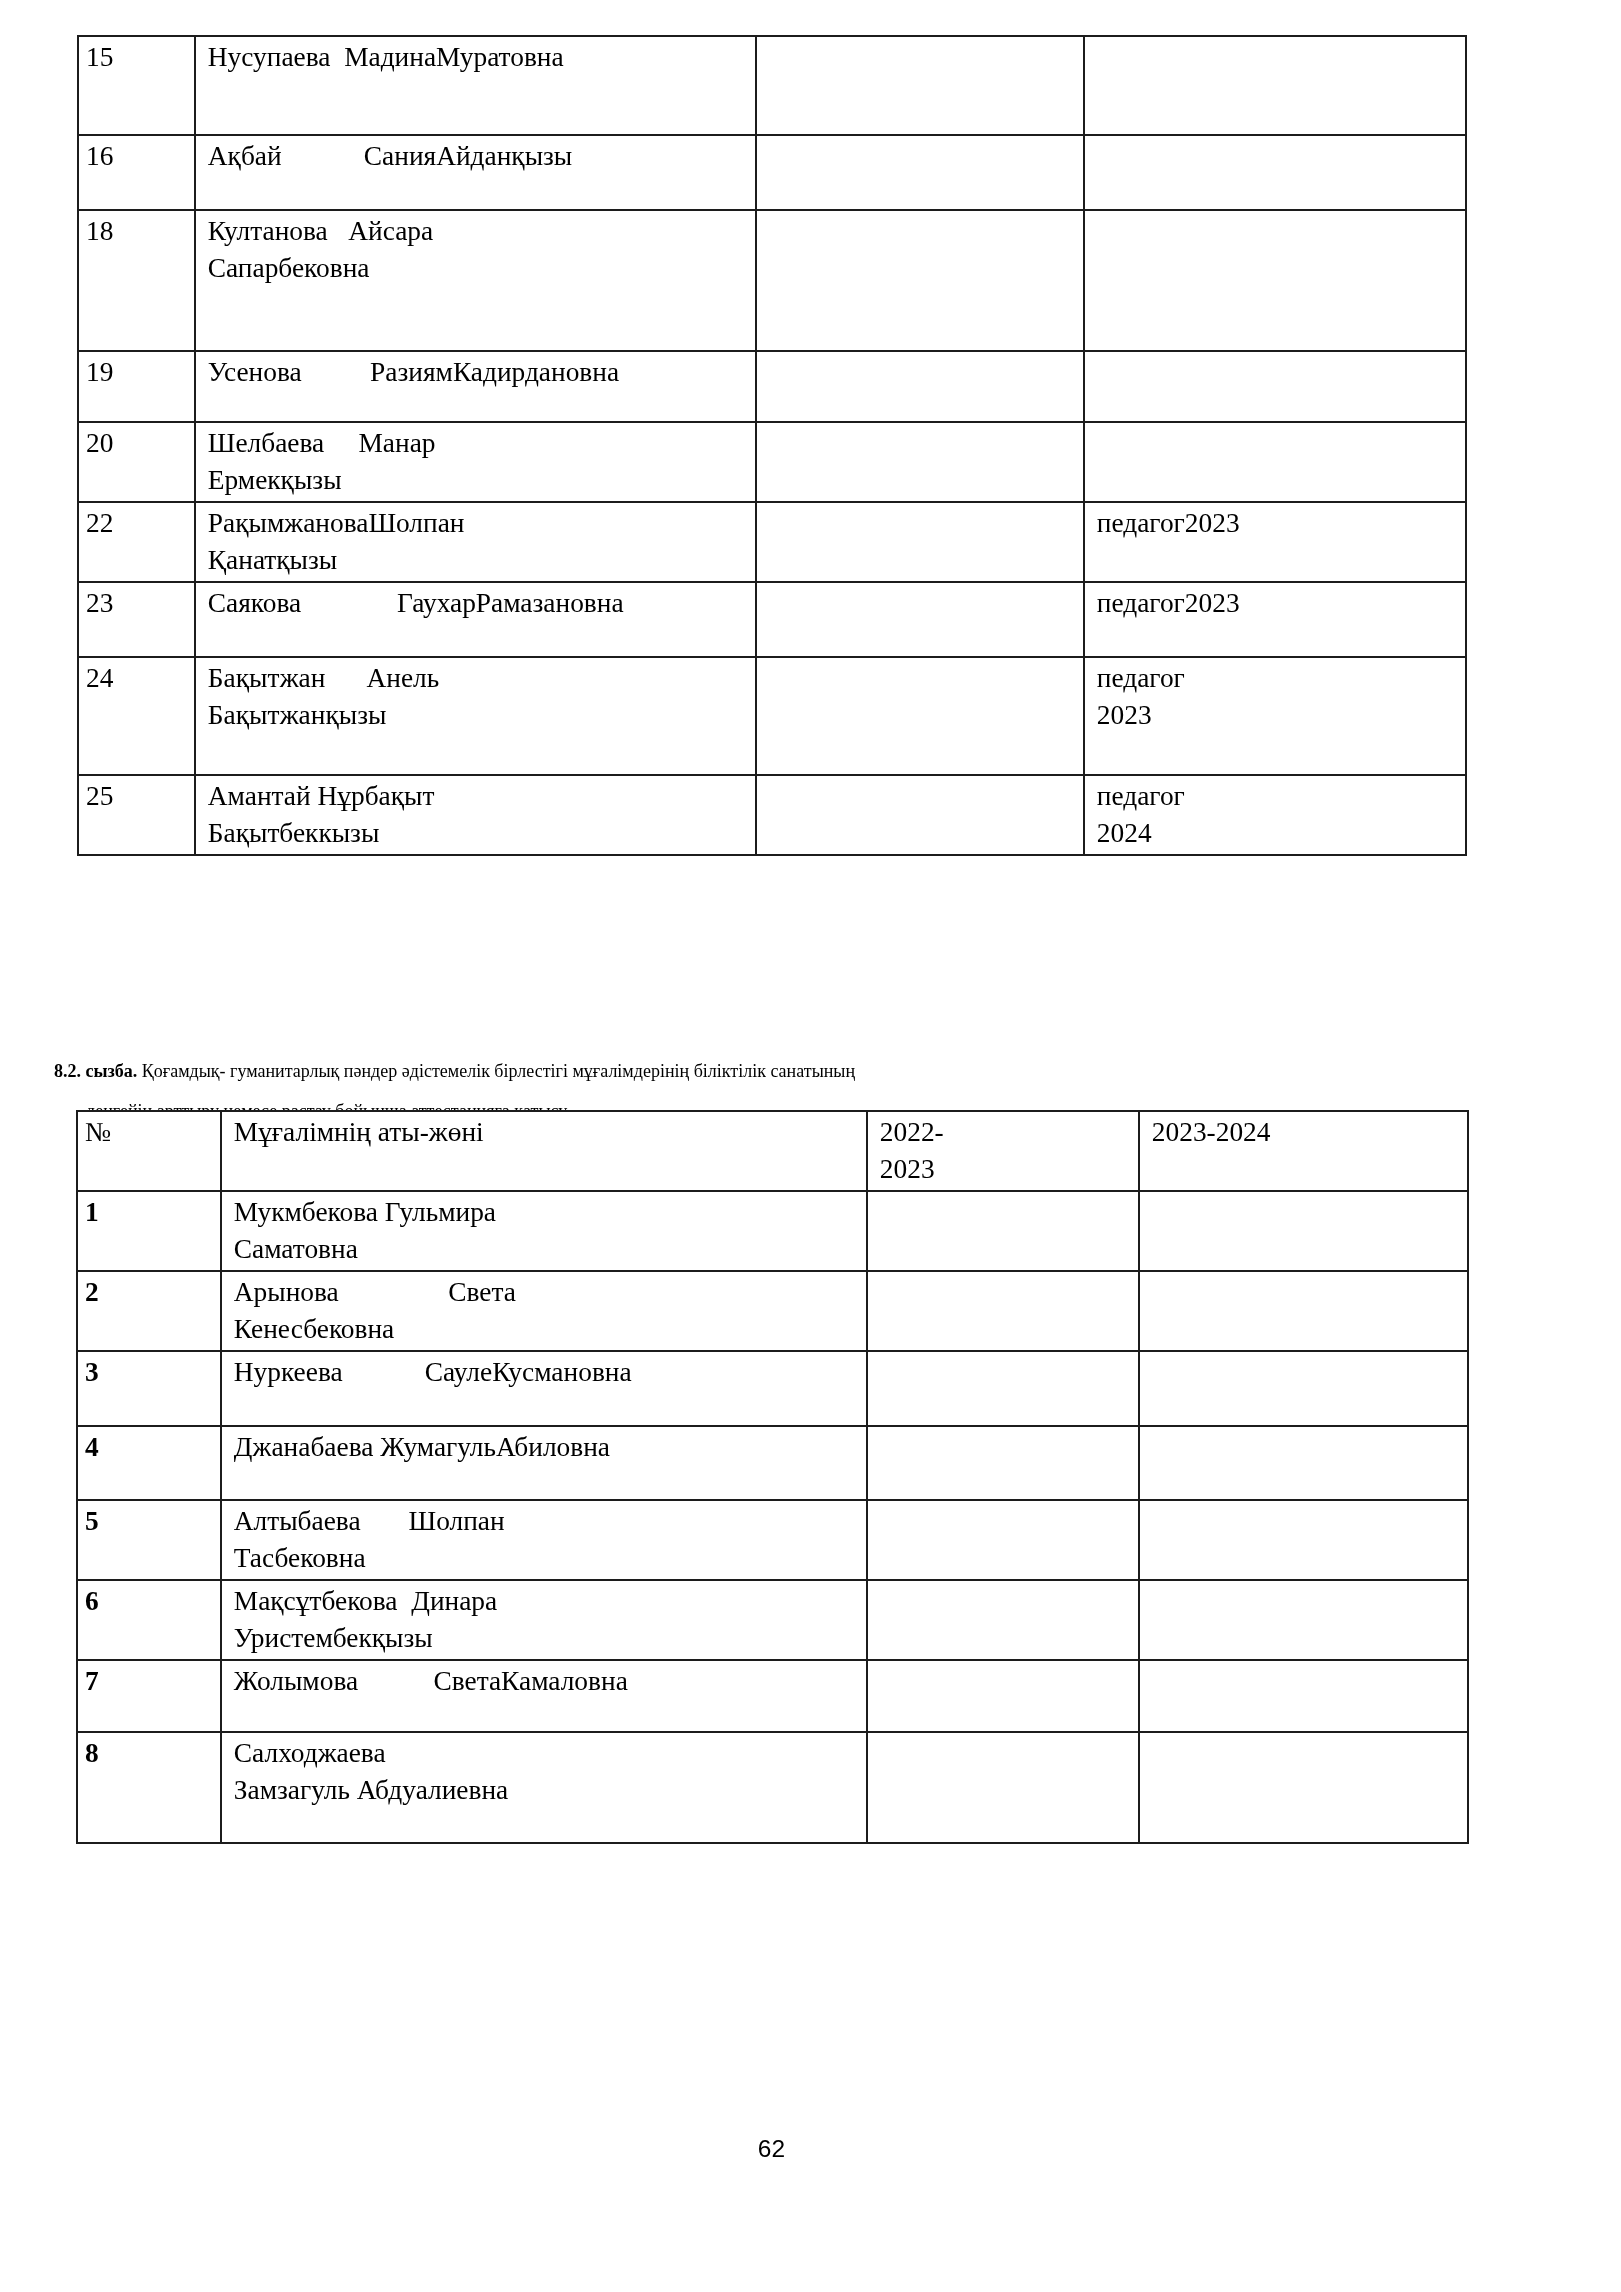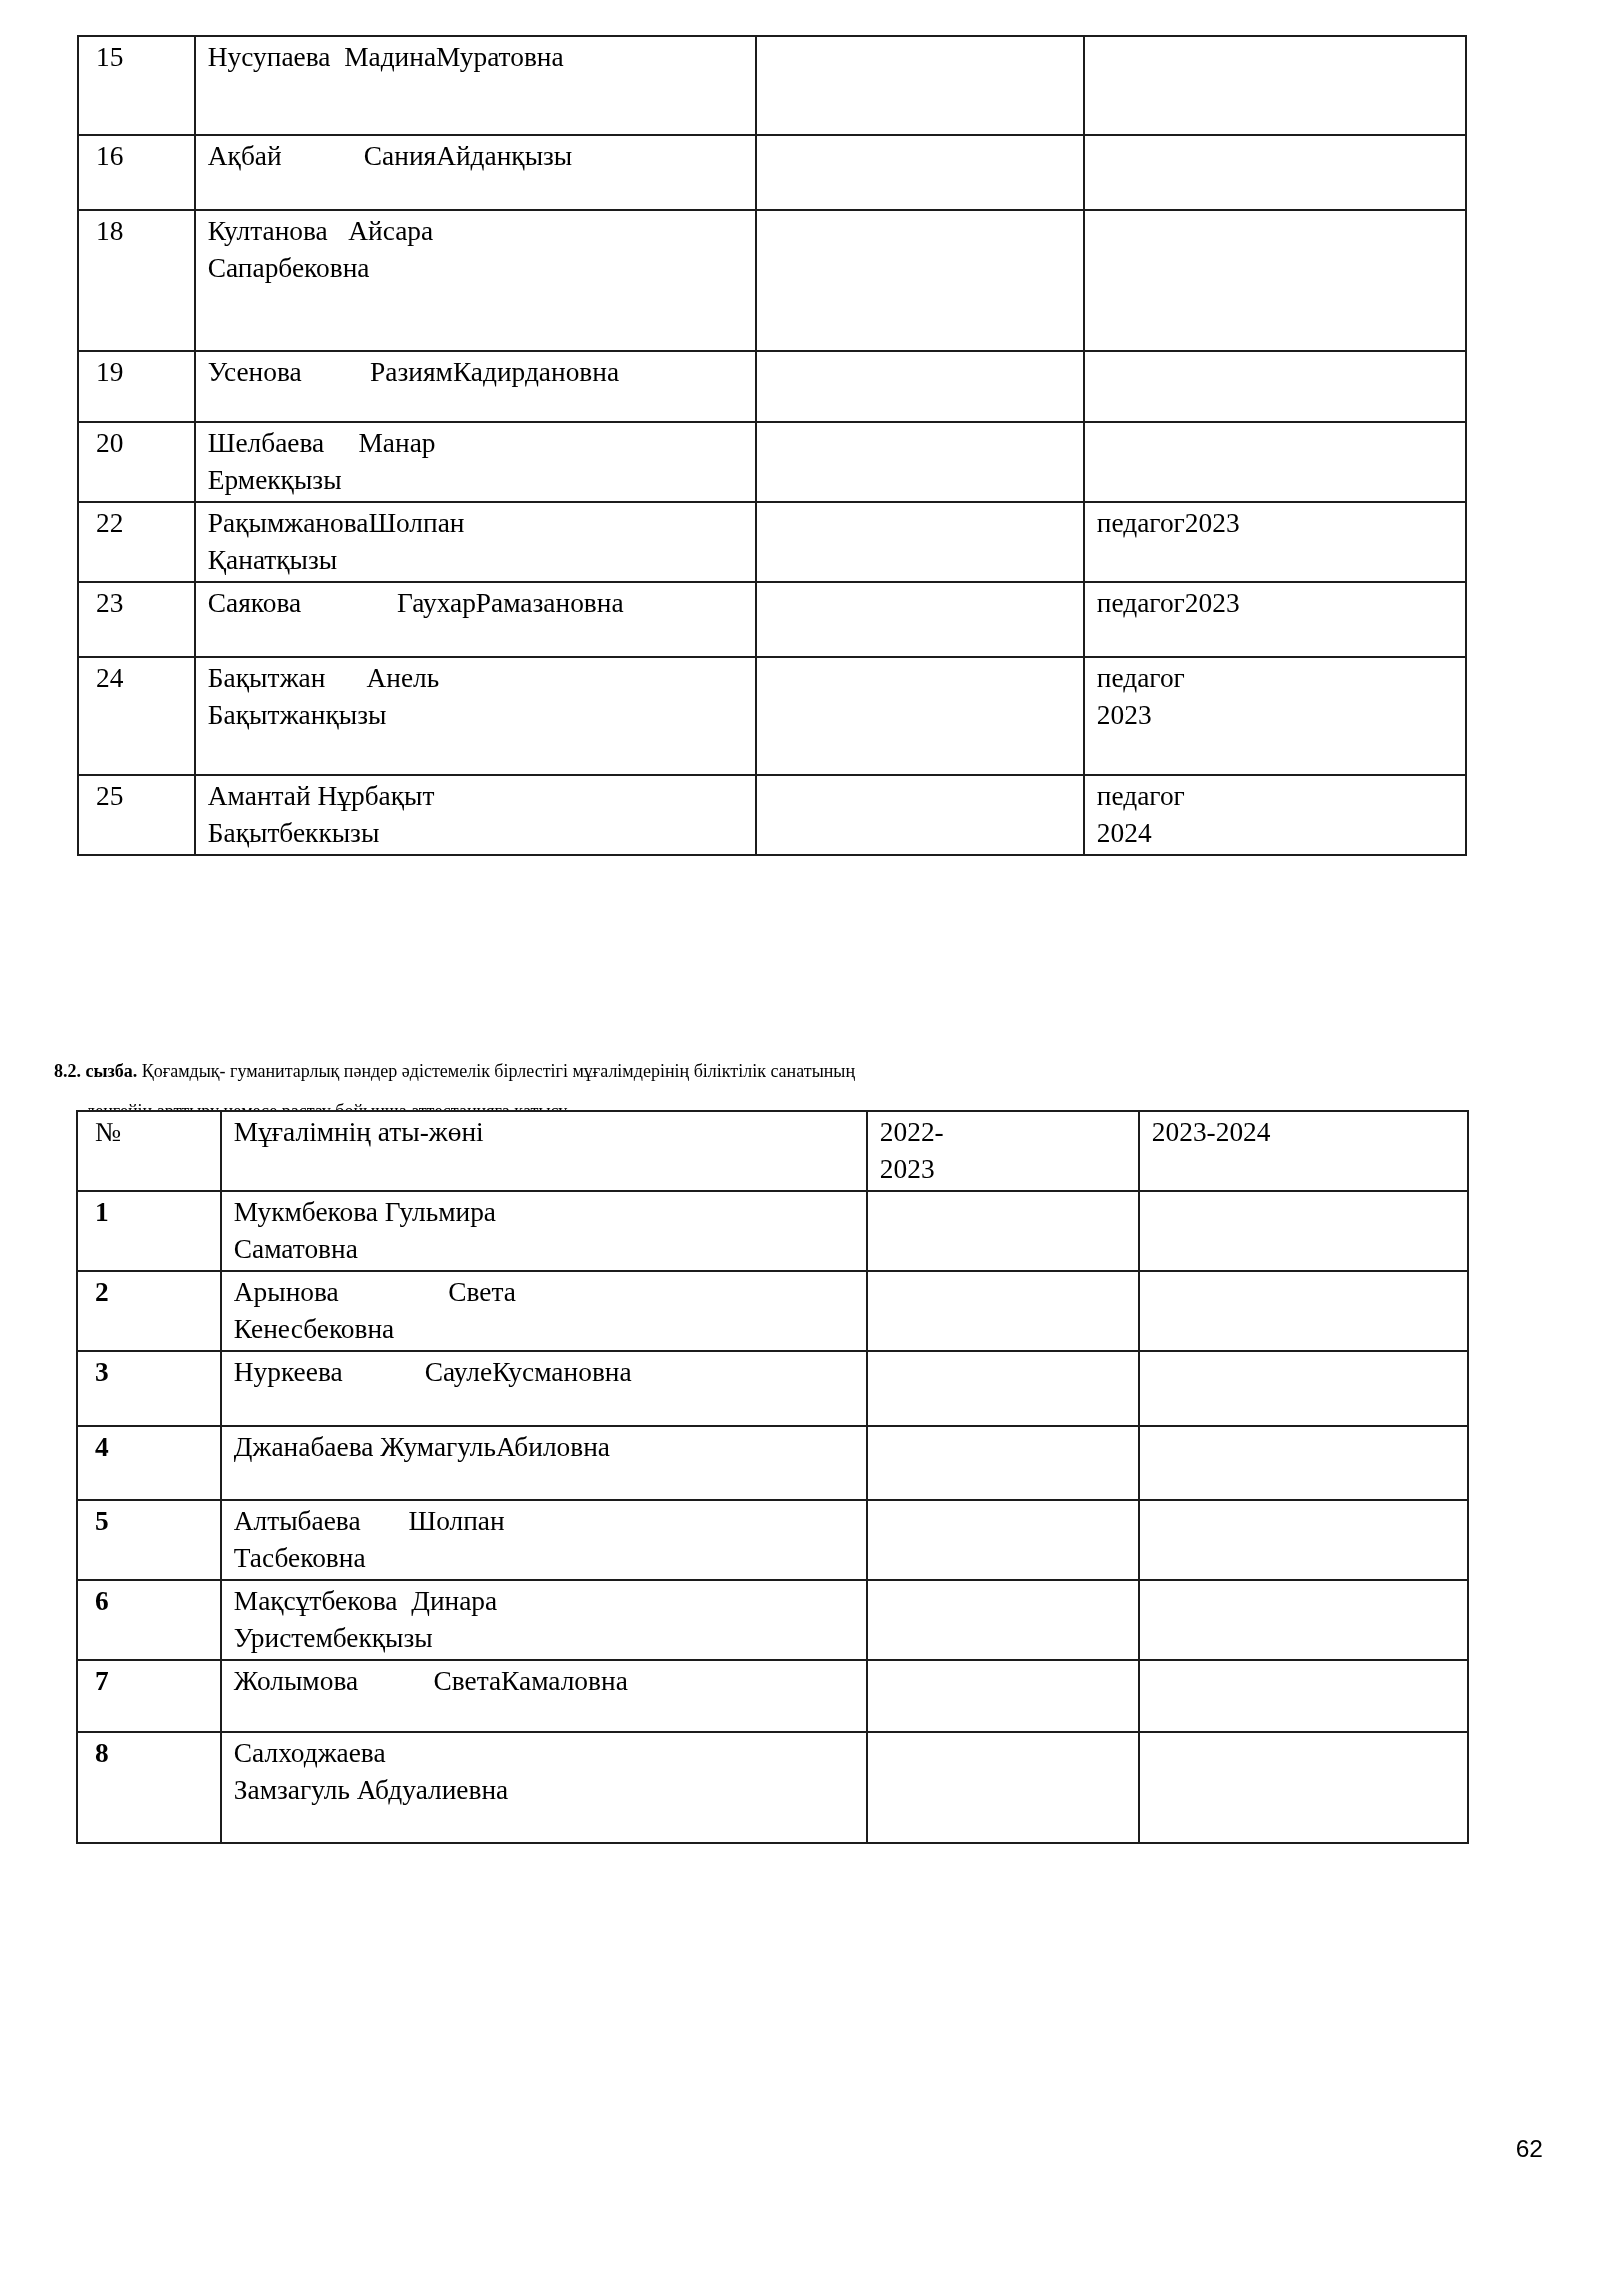--- a/index.html
+++ b/index.html
@@ -13,21 +13,21 @@
     border:2px solid #1c1c1c;
     vertical-align:top;
     font-size:27.4px;
     line-height:37px;
     font-weight:normal;
     text-align:left;
     padding:2px 11.8px 2px 11.8px;
     white-space:pre-wrap;
     overflow:hidden;
   }
-  td:first-child,th:first-child{padding-left:17px;}
+  td:first-child,th:first-child{padding-left:7px;}
 
   
   #table1{left:77px;top:35px;width:1388px;}
   #table1 tr:nth-child(1){height:99px;}
   #table1 tr:nth-child(2){height:75px;}
   #table1 tr:nth-child(3){height:141px;}
   #table1 tr:nth-child(4){height:71px;}
   #table1 tr:nth-child(5){height:57px;}
   #table1 tr:nth-child(6){height:78px;}
   #table1 tr:nth-child(7){height:75px;}
@@ -54,21 +54,21 @@
   #table2 tbody tr:nth-child(4){height:74px;}
   #table2 tbody tr:nth-child(5){height:74px;}
   #table2 tbody tr:nth-child(6){height:74px;}
   #table2 tbody tr:nth-child(7){height:72px;}
   #table2 tbody tr:nth-child(8){height:111px;}
   #table2 tbody td:first-child{font-weight:bold;}
 
   
   #page-number{
     position:absolute;left:0;top:2135px;width:1543px;
-    text-align:right;
+    text-align:center;
     font-family:"Liberation Sans","DejaVu Sans",sans-serif;
     font-size:24.5px;
   }
 </style>
 </head>
 <body>
 
 <table id="table1">
   <colgroup>
     <col style="width:117px">

